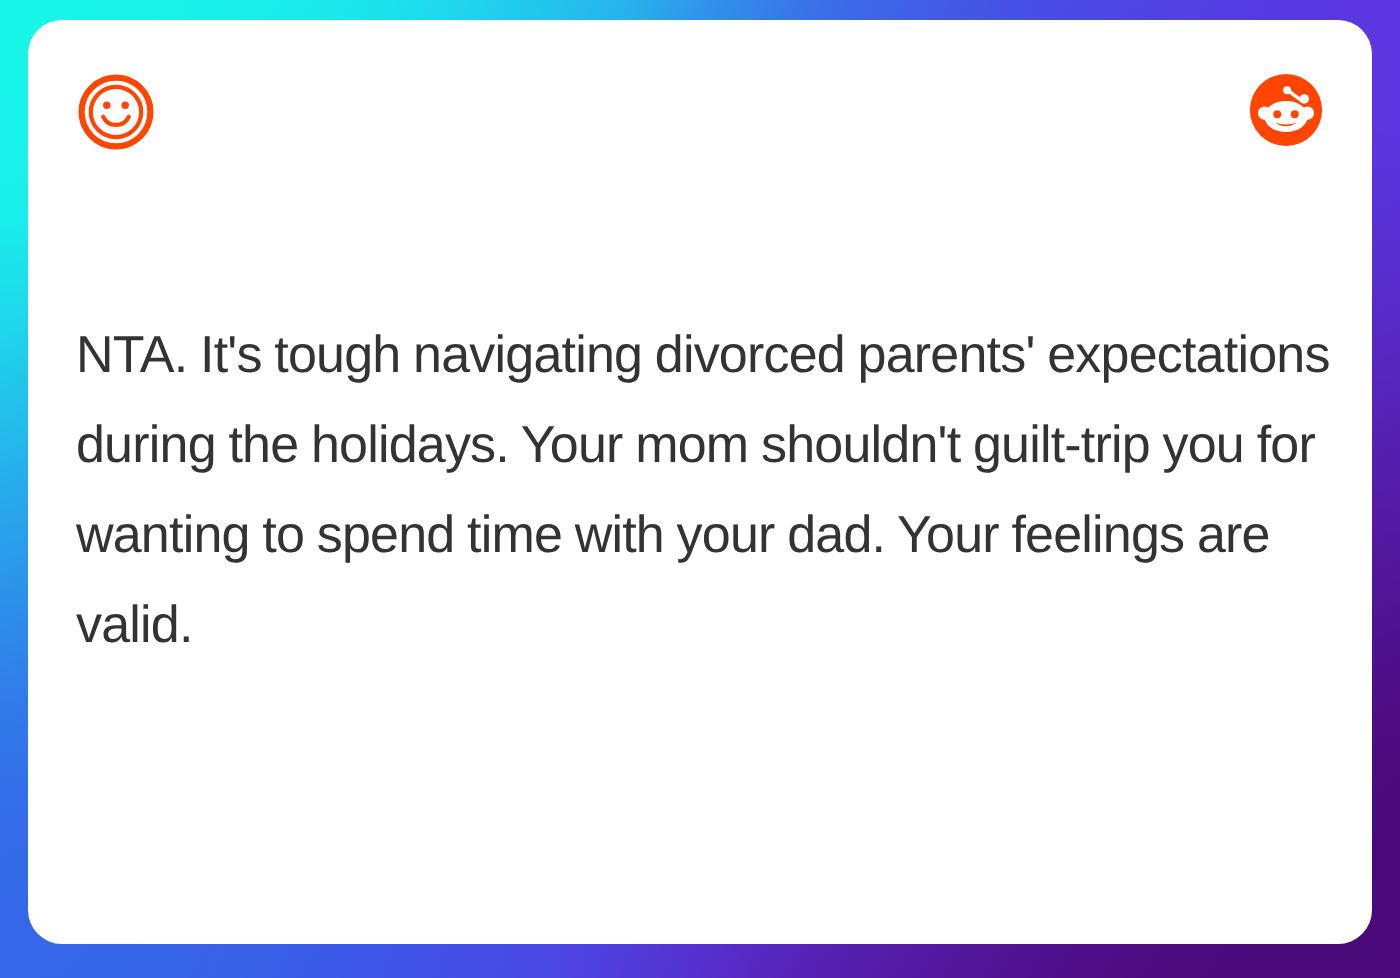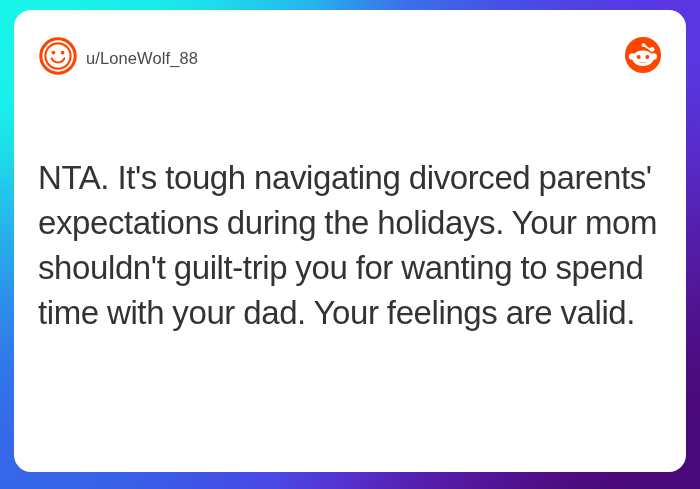--- a/index.html
+++ b/index.html
@@ -91,21 +91,21 @@
     width: 38px;
     height: 38px;
     display: block;
   }
 
   #body-text {
     position: absolute;
     left: 24px;
     top: 145px;
     width: 628px;
-    font-size: 33px;
+    font-size: 26px;
     line-height: 45px;
     color: #333333;
     letter-spacing: -0.4px;
     word-spacing: -0.5px;
     font-family: "Liberation Sans", sans-serif;
     font-weight: 400;
     white-space: pre-wrap;
   }
 </style>
 </head>
@@ -122,21 +122,20 @@
     <div id="card-header">
 
       <svg id="avatar" viewBox="0 0 40 40" aria-hidden="true">
         <circle cx="20" cy="20" r="17.2" fill="none" stroke="#FF4500" stroke-width="3.1"></circle>
         <circle cx="20" cy="20" r="12.6" fill="none" stroke="#FF4500" stroke-width="2.1"></circle>
         <circle cx="15.4" cy="16.6" r="1.85" fill="#FF4500"></circle>
         <circle cx="24.6" cy="16.6" r="1.85" fill="#FF4500"></circle>
         <path d="M13.6 22.4 A7.1 7.1 0 0 0 26.4 22.4" fill="none" stroke="#FF4500" stroke-width="2.1" stroke-linecap="round"></path>
       </svg>
 
-      <div id="username">u/LoneWolf_88</div>
 
       <svg id="brand-logo" viewBox="0 0 40 40" aria-hidden="true">
         <circle cx="20" cy="20" r="19" fill="#FF4500"></circle>
         <g fill="#FFFFFF">
           <ellipse cx="20" cy="23.4" rx="11.4" ry="8.2"></ellipse>
           <circle cx="29.6" cy="14.2" r="2.5"></circle>
           <path d="M28.9 14.5 L21.6 9.0 L20.6 10.6 L27.9 15.9 Z"></path>
           <circle cx="20.6" cy="9.6" r="2.1"></circle>
           <circle cx="31.3" cy="21.6" r="3.5"></circle>
           <circle cx="8.7" cy="21.6" r="3.5"></circle>

